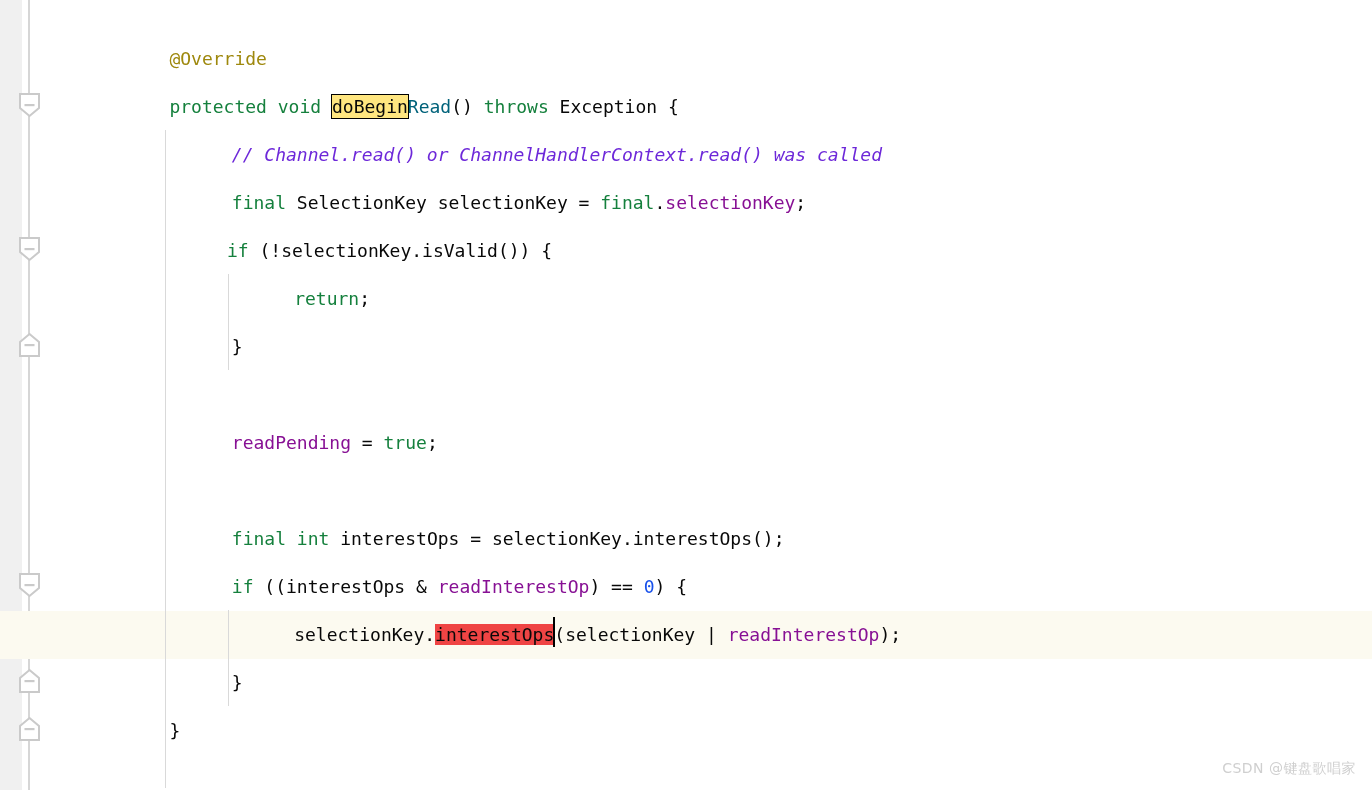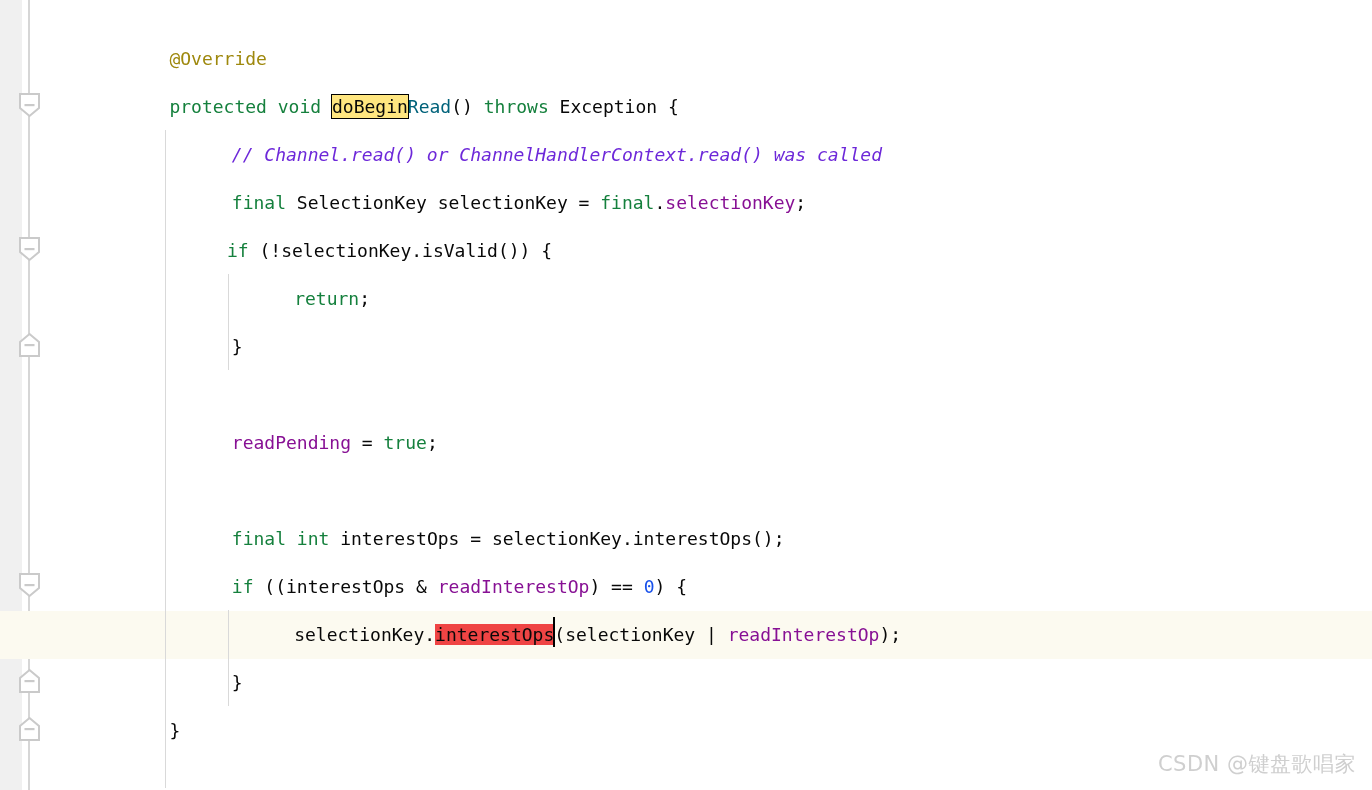--- a/index.html
+++ b/index.html
@@ -114,21 +114,21 @@
     vertical-align: -6px;
     margin: 0 -1px;
   }
 
   
   .watermark {
     position: absolute;
     right: 16px;
     bottom: 12px;
     font-family: "DejaVu Sans", sans-serif;
-    font-size: 21px;
+    font-size: 14px;
     color: #cfcfcf;
     letter-spacing: 0.5px;
     z-index: 5;
     white-space: nowrap;
   }
 </style>
 </head>
 <body>
 
 <div id="editor">

